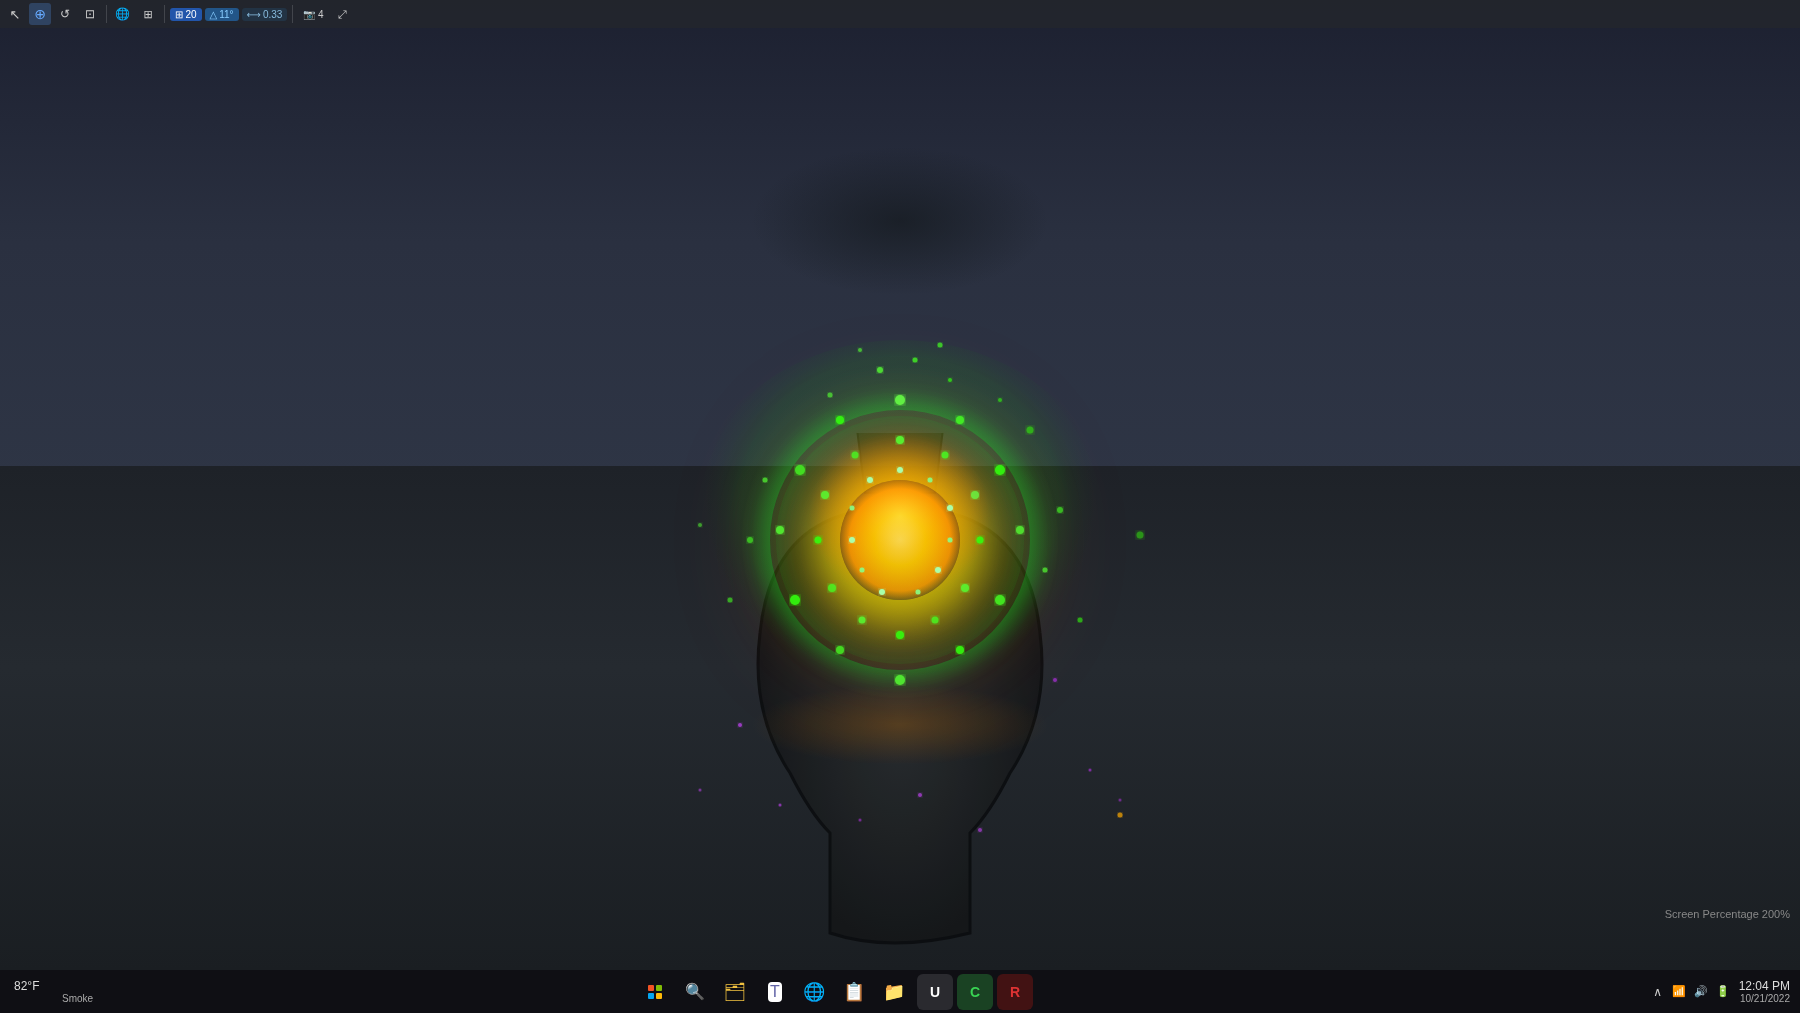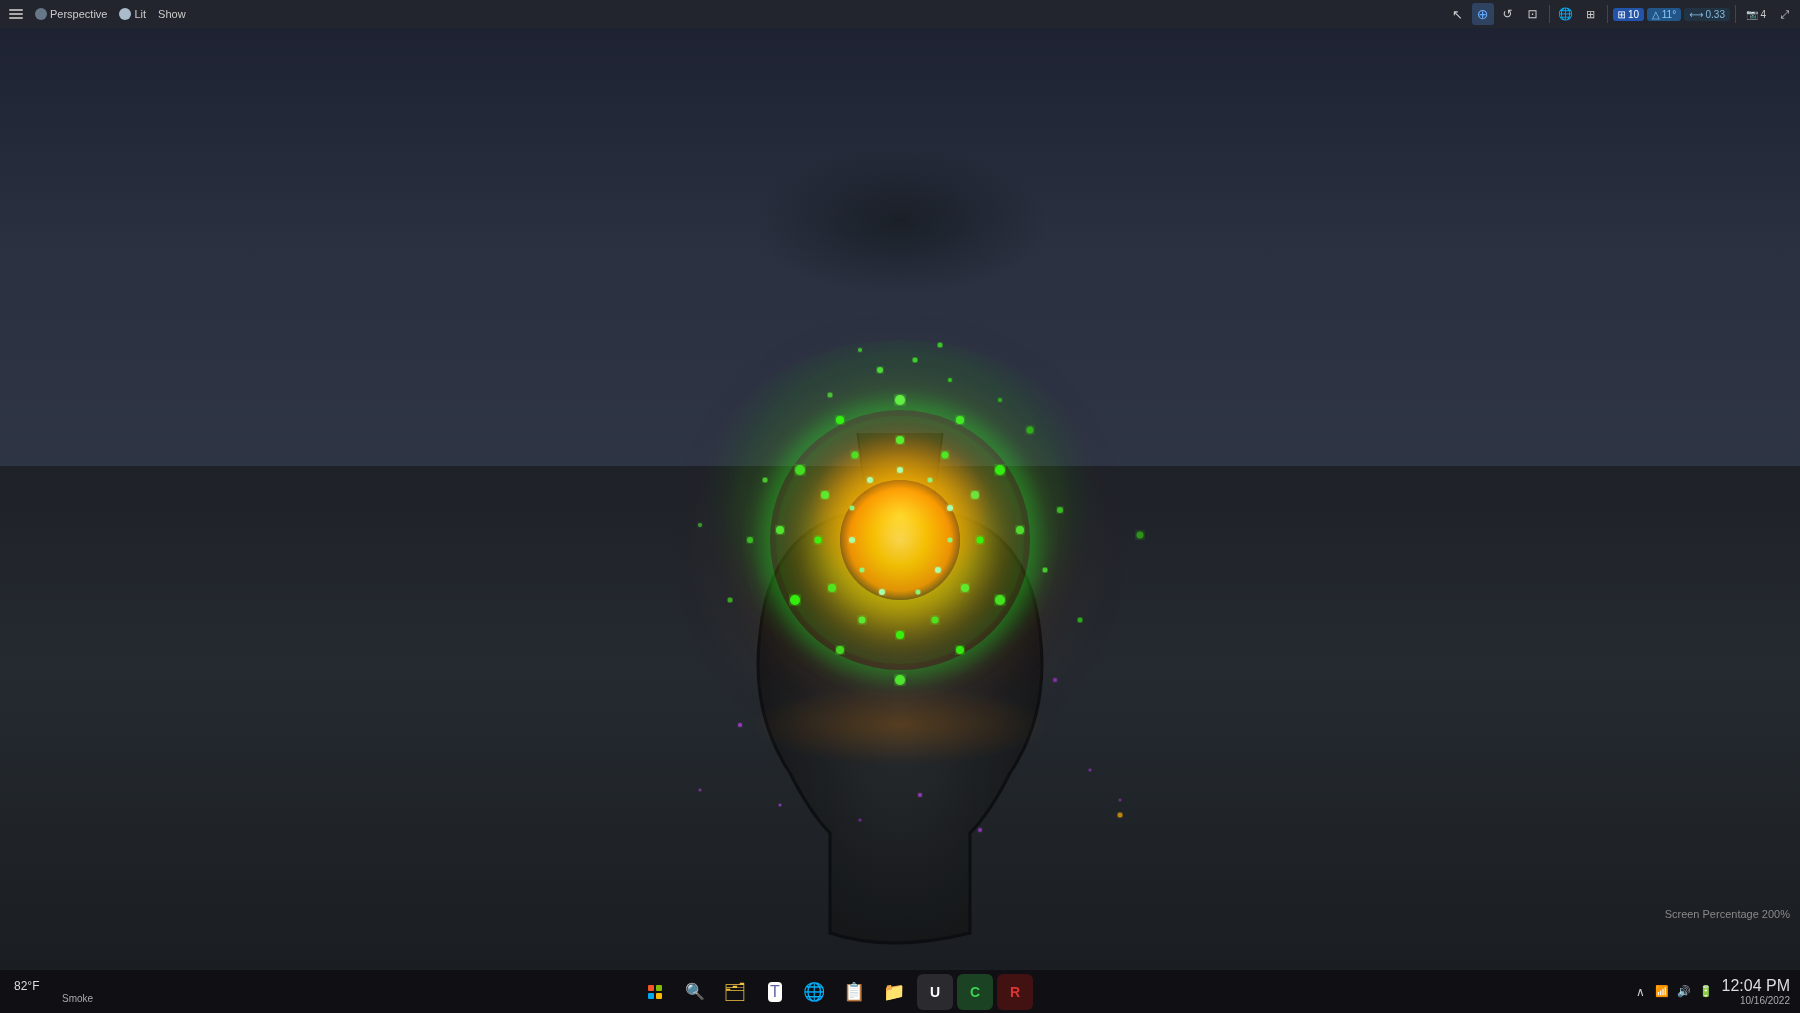--- a/index.html
+++ b/index.html
@@ -333,21 +333,21 @@
 
     .clock-widget {
       display: flex;
       flex-direction: column;
       align-items: flex-end;
       font-size: 11px;
       color: #dddddd;
     }
 
     .clock-time {
-      font-size: 16px;
+      font-size: 12px;
     }
 
     .clock-date {
       font-size: 10px;
       color: #aaaaaa;
     }
 
     .sys-tray {
       display: flex;
       align-items: center;
@@ -541,44 +541,20 @@
       <circle cx="520" cy="460" r="1.5" fill="#bb33ee" filter="url(#glow)" opacity="0.5"></circle>
       <circle cx="100" cy="450" r="1.5" fill="#cc44ff" filter="url(#glow)" opacity="0.5"></circle>
 
       <circle cx="520" cy="475" r="2.5" fill="#ffaa00" filter="url(#glow)" opacity="0.7"></circle>
     </svg>
 
     <div class="ground-glow"></div>
   </div>
 
   <div id="toolbar">
-    <div class="toolbar-left">
-
-      <div class="toolbar-btn">
-        <div class="hamburger">
-          <span></span>
-            <span></span>
-            <span></span>
-        </div>
-      </div>
-
-      <div class="toolbar-btn">
-        <div class="icon-circle"></div>
-        <span>Perspective</span>
-      </div>
-
-      <div class="toolbar-btn">
-        <div class="icon-circle-lit"></div>
-        <span>Lit</span>
-      </div>
-
-      <div class="toolbar-btn">
-        <span>Show</span>
-      </div>
-    </div>
 
     <div class="toolbar-right">
 
       <div class="tb-right-icon">
         <span style="font-size:13px;">↖</span>
       </div>
 
       <div class="tb-right-icon active">
         <span style="font-size:14px; color:#66aaff;">⊕</span>
       </div>
@@ -598,21 +574,21 @@
       </div>
 
       <div class="tb-right-icon">
         <span style="font-size:11px;">⊞</span>
       </div>
 
       <div class="toolbar-separator"></div>
 
       <div class="tb-badge blue-bg">
         <span style="font-size:10px;">⊞</span>
-        <span>10</span>
+        <span>20</span>
       </div>
 
       <div class="tb-badge teal-bg">
         <span style="font-size:10px;">△</span>
         <span>11°</span>
       </div>
 
       <div class="tb-badge" style="background:#223344; color:#88bbdd;">
         <span style="font-size:10px;">⟷</span>
         <span>0.33</span>
@@ -706,16 +682,16 @@
       <div class="sys-tray-icon">
         <span style="font-size:11px;">🔊</span>
       </div>
       <div class="sys-tray-icon">
         <span style="font-size:11px;">🔋</span>
       </div>
     </div>
 
     <div class="clock-widget">
       <span class="clock-time">12:04 PM</span>
-      <span class="clock-date">10/16/2022</span>
+      <span class="clock-date">10/21/2022</span>
     </div>
   </div>
 </div>
 
 </body></html>

